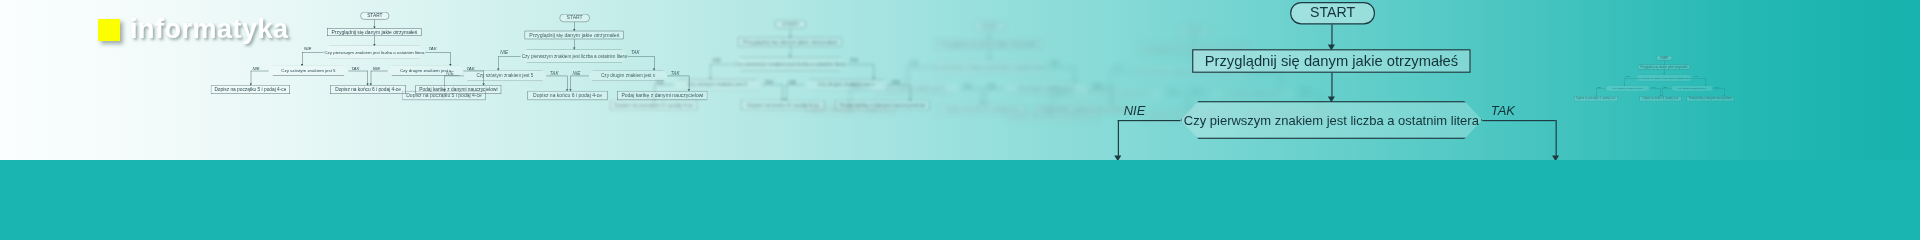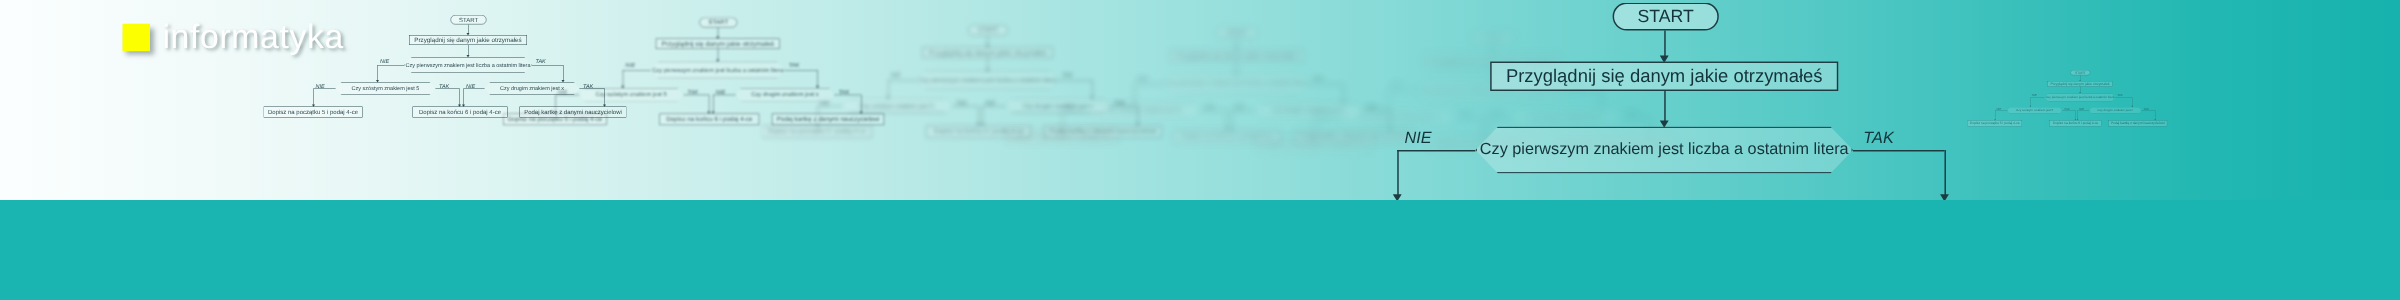--- a/index.html
+++ b/index.html
@@ -28,21 +28,21 @@
   .logo{
     position:absolute;left:98px;top:16px;
     display:flex;align-items:center;gap:10px;
     z-index:30;
   }
   .logo-square{
     width:22px;height:22px;background:#fbff00;
     box-shadow:3px 3px 4px rgba(60,80,80,.45);
   }
   .logo-text{
-    font-size:27px;font-weight:normal;letter-spacing:.5px;
+    font-size:27px;font-weight:bold;letter-spacing:.5px;
     color:#ffffff;
     text-shadow:2px 2px 3px rgba(80,100,100,.55);
     line-height:1;
   }
 
   
   .chart{
     position:absolute;
     transform-origin:top left;
     color:#14333a;

